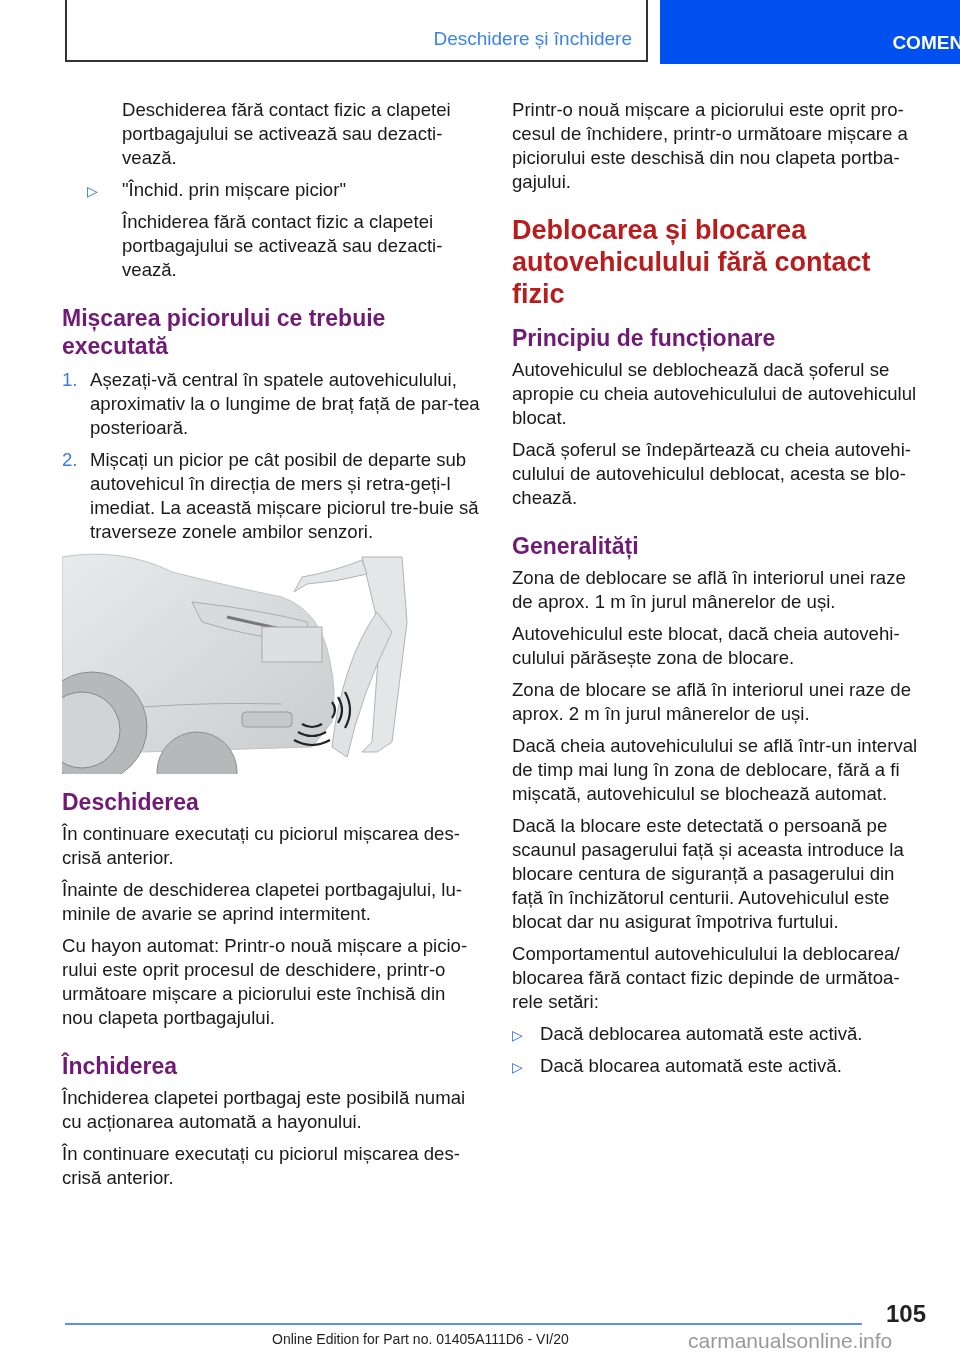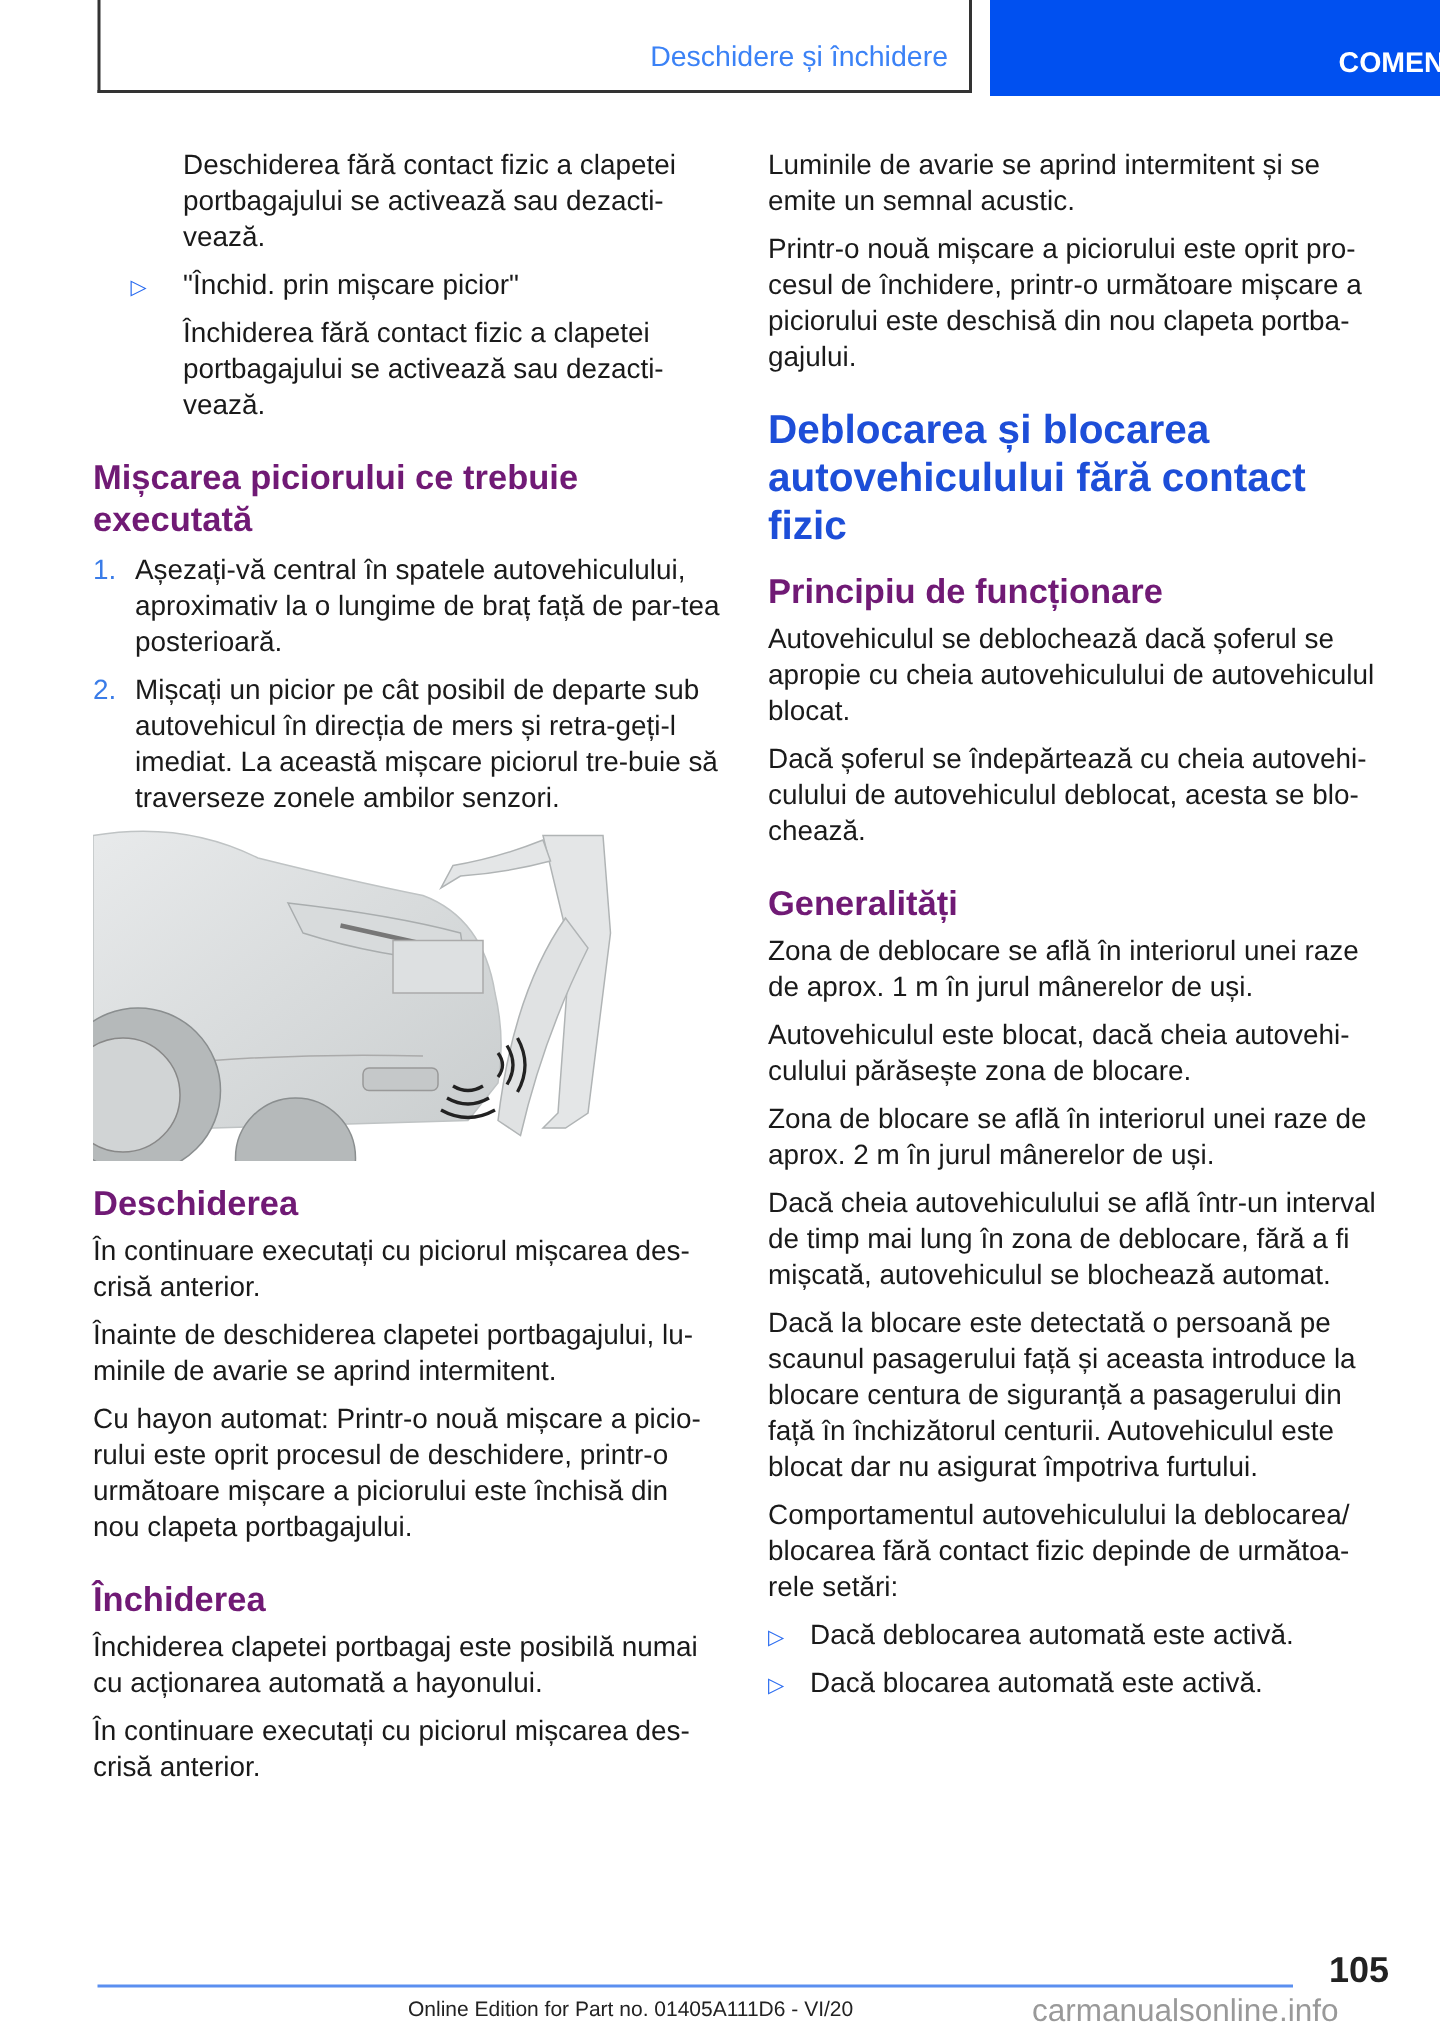--- a/index.html
+++ b/index.html
@@ -16,21 +16,21 @@
   .col-right { left: 512px; width: 418px; }
   p { margin: 0 0 8px 0; font-size: 18.6px; line-height: 24px; }
   .indent { padding-left: 60px; }
   .bullet { position: relative; padding-left: 60px; }
   .bullet .mk { position: absolute; left: 25px; top: 1px; color: #2b6cf0; font-size: 14px; }
   .bullet-r { position: relative; padding-left: 28px; }
   .bullet-r .mk { position: absolute; left: 0; top: 1px; color: #2b6cf0; font-size: 14px; }
   .num { position: relative; padding-left: 28px; }
   .num .mk { position: absolute; left: 0; top: 0; color: #3a7ce8; }
   h2 { margin: 0; font-size: 23px; line-height: 28px; font-weight: bold; color: #701a75; }
-  h1 { margin: 0; font-size: 27px; line-height: 32px; font-weight: bold; color: #1d4ed8; }
+  h1 { margin: 0; font-size: 27px; line-height: 32px; font-weight: bold; color: #b91c1c; }
   .figure { width: 355px; height: 222px; margin: 8px 0 14px 0; }
   .footer-line { position: absolute; left: 65px; top: 1323px; width: 797px; height: 2px; background: #5b8ff0; }
   .page-num { position: absolute; right: 34px; top: 1300px; font-size: 24px; font-weight: bold; color: #222; }
   .edition { position: absolute; left: 272px; top: 1331px; font-size: 14px; color: #222; }
   .watermark { position: absolute; left: 688px; top: 1329px; font-size: 21px; color: #999; }
 </style>
 </head>
 <body>
 
 <div class="hdr-box">
@@ -93,21 +93,20 @@
   <p>În continuare executați cu piciorul mișcarea des-crisă anterior.</p>
   <p>Înainte de deschiderea clapetei portbagajului, lu-minile de avarie se aprind intermitent.</p>
   <p>Cu hayon automat: Printr-o nouă mișcare a picio-rului este oprit procesul de deschidere, printr-o următoare mișcare a piciorului este închisă din nou clapeta portbagajului.</p>
 
   <h2 style="margin-top:22px; margin-bottom:6px;">Închiderea</h2>
   <p>Închiderea clapetei portbagaj este posibilă numai cu acționarea automată a hayonului.</p>
   <p>În continuare executați cu piciorul mișcarea des-crisă anterior.</p>
 </div>
 
 <div class="col col-right">
-  <p>Luminile de avarie se aprind intermitent și se emite un semnal acustic.</p>
   <p>Printr-o nouă mișcare a piciorului este oprit pro-cesul de închidere, printr-o următoare mișcare a piciorului este deschisă din nou clapeta portba-gajului.</p>
 
   <h1 style="margin-top:20px; margin-bottom:14px;">Deblocarea și blocarea autovehiculului fără contact fizic</h1>
 
   <h2 style="margin-bottom:6px;">Principiu de funcționare</h2>
   <p>Autovehiculul se deblochează dacă șoferul se apropie cu cheia autovehiculului de autovehiculul blocat.</p>
   <p>Dacă șoferul se îndepărtează cu cheia autovehi-culului de autovehiculul deblocat, acesta se blo-chează.</p>
 
   <h2 style="margin-top:22px; margin-bottom:6px;">Generalități</h2>
   <p>Zona de deblocare se află în interiorul unei raze de aprox. 1 m în jurul mânerelor de uși.</p>

